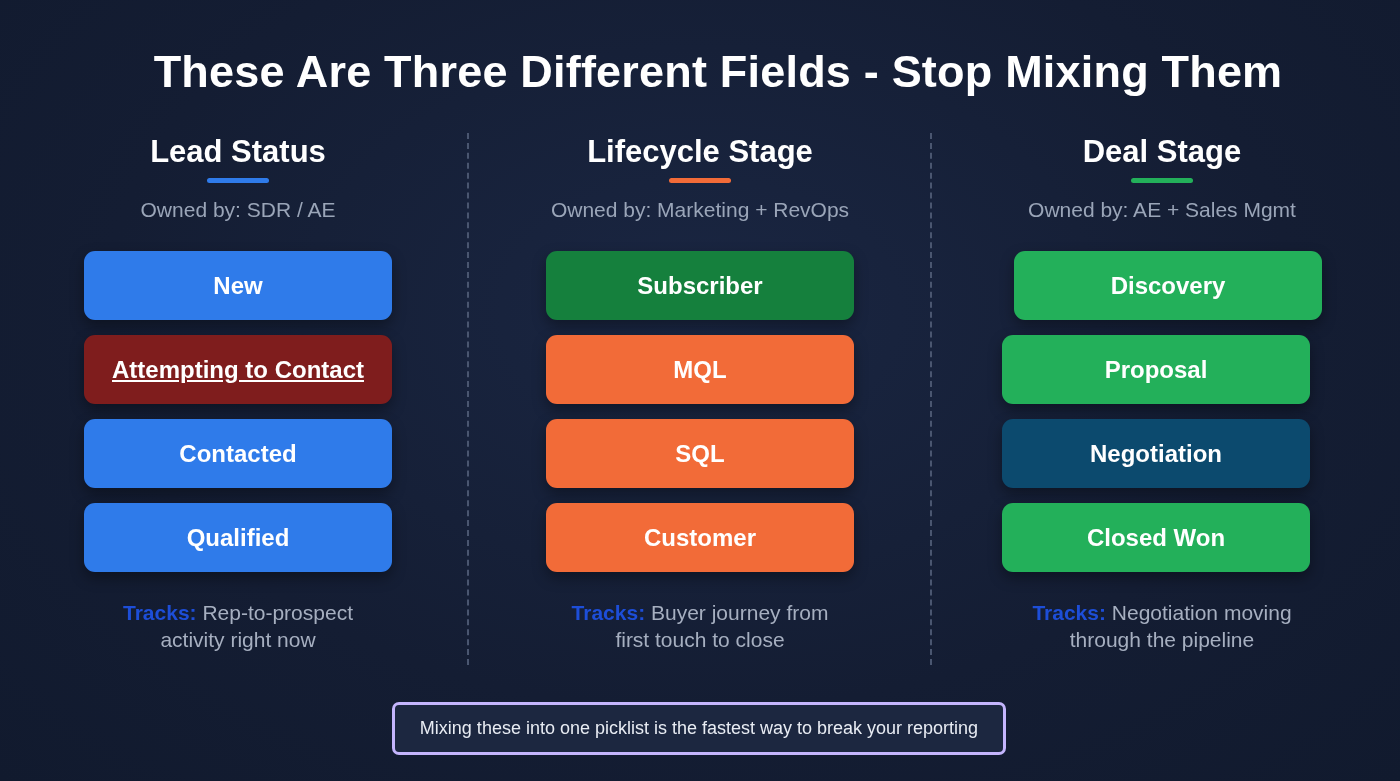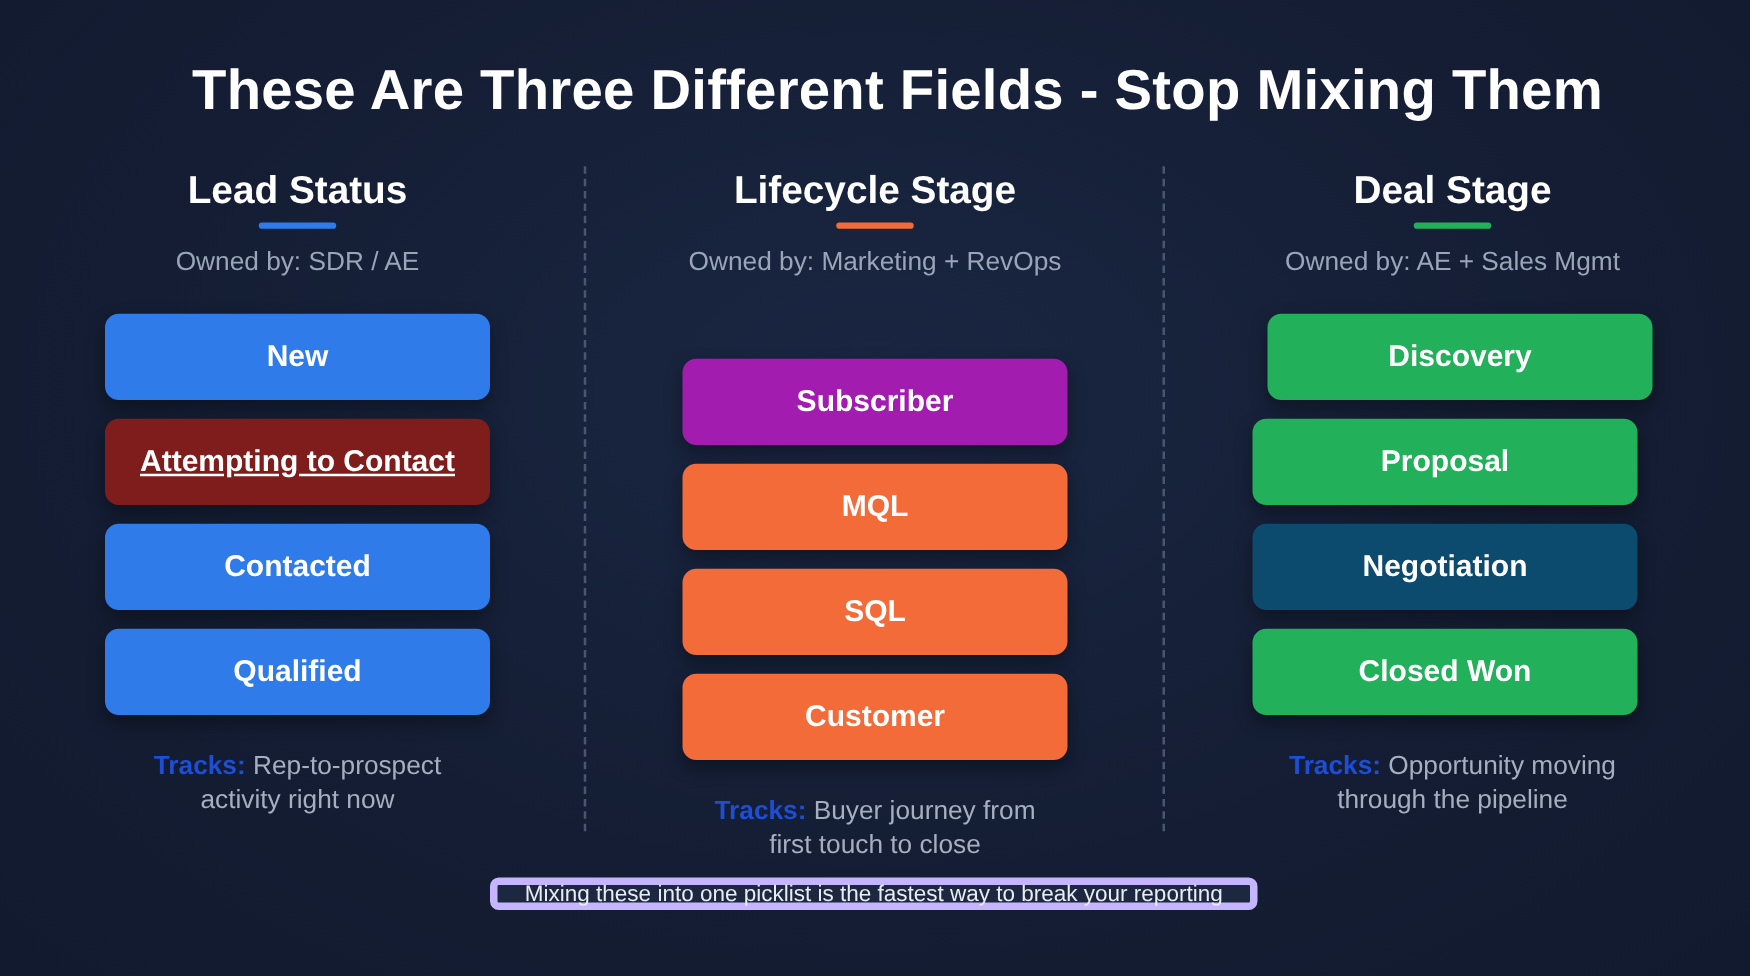--- a/index.html
+++ b/index.html
@@ -46,22 +46,22 @@
       font-size: 21px; line-height: 27px; color: #a6afc0;
     }
     .tracks b { font-weight: 700; color: #1d4ed8; }
     .divider {
       position: absolute; top: 133px; height: 532px; width: 0;
       border-left: 2px dashed #4a5670;
     }
     .div-0 { left: 467px; }
     .div-1 { left: 930px; }
     .footer {
-      position: absolute; top: 702px; left: 392px; width: 614px; height: 26px;
-      border: 6px solid #c4b5fd; border-radius: 7px;
+      position: absolute; top: 702px; left: 392px; width: 614px; height: 53px;
+      border: 3px solid #c4b5fd; border-radius: 7px;
       background: #1c2740;
       display: flex; align-items: center; justify-content: center;
       font-size: 18px; color: #e8ecf3; box-sizing: border-box;
     }
   </style>
 </head>
 <body>
 
 <div class="title">These Are Three Different Fields - Stop Mixing Them</div>
 
@@ -83,21 +83,21 @@
     <span>Rep-to-prospect</span><br>
     <span>activity right now</span>
   </div>
 </div>
 
 <div class="column col-1">
   <div class="col-title">Lifecycle Stage</div>
   <div class="accent-bar" style="background: rgb(242, 107, 56);"></div>
   <div class="owner">Owned by: Marketing + RevOps</div>
   <div class="stages">
-    <div class="stage" style="background: #a21caf; margin-top: 36px;">Subscriber</div>
+    <div class="stage" style="background: #15803d;">Subscriber</div>
     <div class="stage" style="background: rgb(242, 107, 56);">MQL</div>
     <div class="stage" style="background: rgb(242, 107, 56);">SQL</div>
     <div class="stage" style="background: rgb(242, 107, 56);">Customer</div>
   </div>
   <div class="tracks">
     <b>Tracks:</b>
     <span>Buyer journey from</span><br>
     <span>first touch to close</span>
   </div>
 </div>
@@ -107,18 +107,18 @@
   <div class="accent-bar" style="background: rgb(35, 176, 90);"></div>
   <div class="owner">Owned by: AE + Sales Mgmt</div>
   <div class="stages">
     <div class="stage" style="background: rgb(35, 176, 90); margin-left: 12px;">Discovery</div>
     <div class="stage" style="background: rgb(35, 176, 90);">Proposal</div>
     <div class="stage" style="background: #0c4a6e;">Negotiation</div>
     <div class="stage" style="background: rgb(35, 176, 90);">Closed Won</div>
   </div>
   <div class="tracks">
     <b>Tracks:</b>
-    <span>Opportunity moving</span><br>
+    <span>Negotiation moving</span><br>
     <span>through the pipeline</span>
   </div>
 </div>
 
 <div class="footer">Mixing these into one picklist is the fastest way to break your reporting</div>
 
 </body></html>

